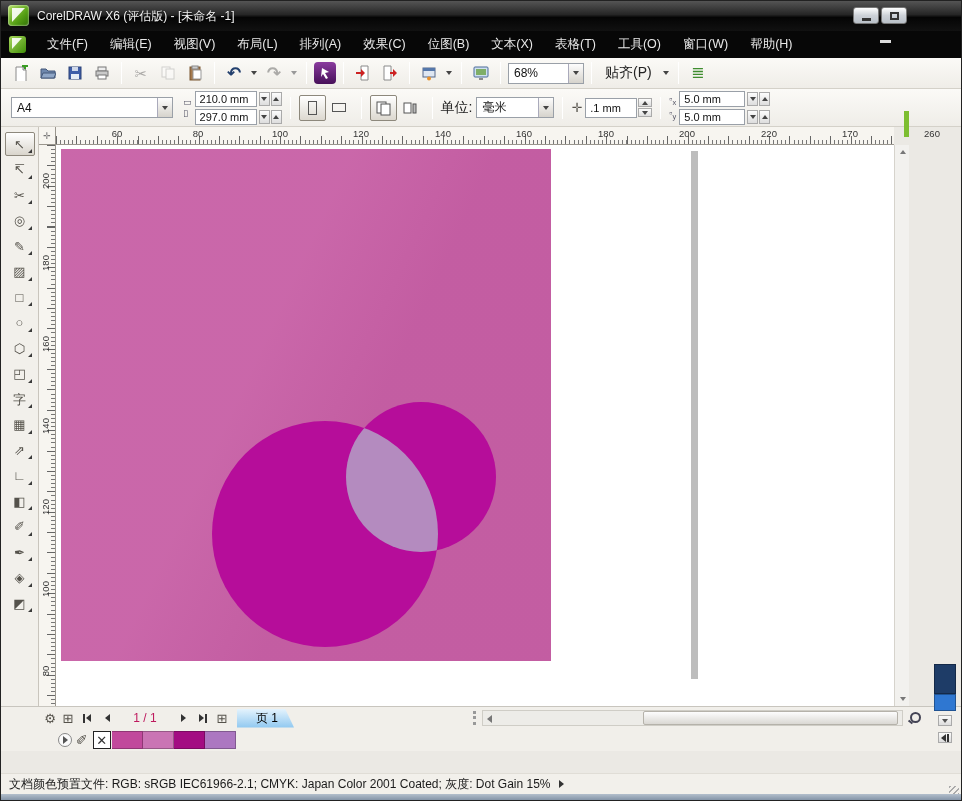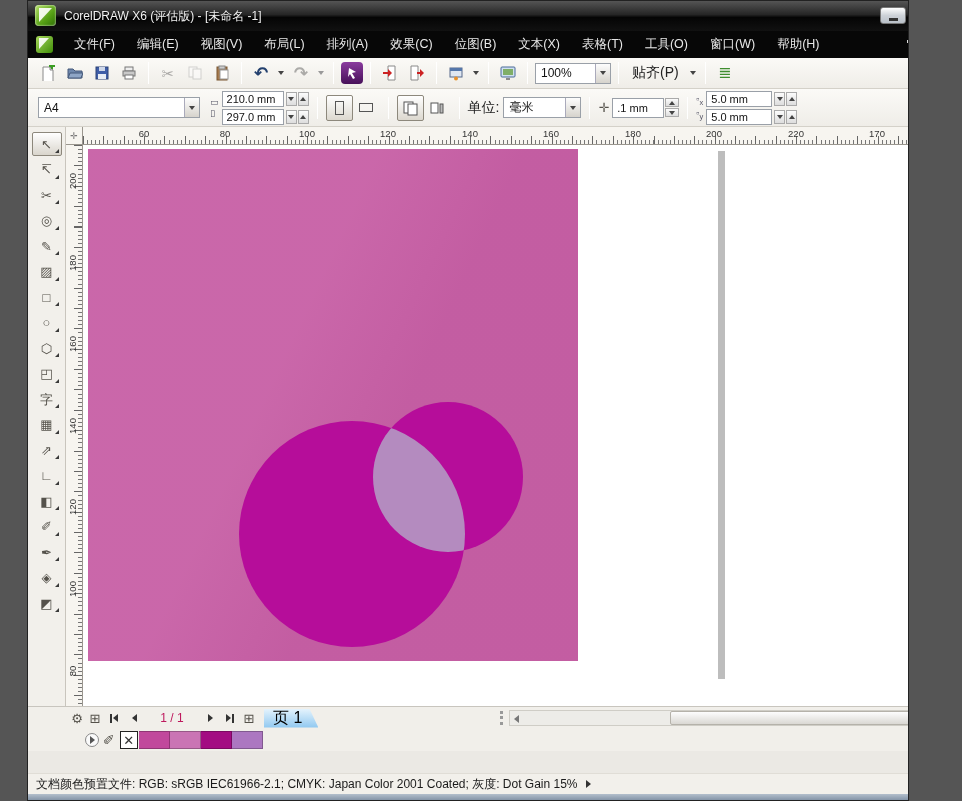--- a/index.html
+++ b/index.html
@@ -1,17 +1,17 @@
 <!DOCTYPE html>
 <html><head>
 <meta charset="utf-8">
 <style>
   html,body{margin:0;padding:0;background:#555;}
   *{box-sizing:border-box;font-family:"Liberation Sans","DejaVu Sans",sans-serif;}
-  #app{position:relative;width:882px;height:801px;background:#EBE9E4;overflow:hidden;border:1px solid #222;margin-left:27px;}
+  #app{position:relative;width:962px;height:801px;background:#EBE9E4;overflow:hidden;border:1px solid #222;}
   .abs{position:absolute;}
   
   #titlebar{left:0;top:0;width:962px;height:30px;background:linear-gradient(#555 0%,#262626 45%,#050505 55%,#111 100%);}
   .app-logo{left:7px;top:4px;width:21px;height:21px;border-radius:4px;background:linear-gradient(135deg,#b6e06a,#56a015 60%,#2f6e06);box-shadow:inset 0 0 2px #fff;}
   .app-logo::after{content:"";position:absolute;left:4px;top:3px;width:0;height:0;border-left:13px solid rgba(255,255,255,.9);border-bottom:14px solid transparent;}
   #titlebar .title{left:36px;top:7px;color:#f2f2f2;font-size:12px;text-shadow:0 1px 1px #000;}
   .winbtn{width:26px;height:17px;border:1px solid #777;border-radius:3px;background:linear-gradient(#fefefe,#cdd2d8 50%,#b9c0c8);display:flex;align-items:center;justify-content:center;}
   .winbtn .dash{width:9px;height:3px;background:#333;margin-top:7px;}
   .winbtn .box{width:9px;height:8px;border:2px solid #333;}
   
@@ -61,21 +61,21 @@
   
   #canvas{left:55px;top:144px;width:838px;height:561px;background:#fff;overflow:hidden;}
   #page-rect{position:absolute;left:5px;top:4px;width:490px;height:512px;background-image:linear-gradient(115deg,rgba(255,255,255,.05) 0 40%,rgba(0,0,0,.02) 60%);}
   #page-edge{position:absolute;left:635px;top:6px;width:7px;height:528px;}
   
   #vscroll{left:893px;top:144px;width:15px;height:561px;background:#F2F1EE;border-left:1px solid #D6D3CC;}
   .sbtn{position:absolute;left:0;width:15px;height:14px;display:flex;align-items:center;justify-content:center;}
   
   #navrow{left:0;top:705px;width:962px;height:23px;background:#F1EFEA;border-top:1px solid #C8C5BE;display:flex;align-items:center;}
   .navic{display:flex;align-items:center;justify-content:center;height:18px;}
-  #pagetab{height:19px;padding:0 16px 0 9px;margin-left:6px;background:linear-gradient(#E4F3FD,#90C8F0);clip-path:polygon(0 0,calc(100% - 9px) 0,100% 100%,0 100%);display:flex;align-items:center;font-size:16px;color:#000;}
+  #pagetab{height:19px;padding:0 16px 0 19px;margin-left:6px;background:linear-gradient(#E4F3FD,#90C8F0);clip-path:polygon(0 0,calc(100% - 9px) 0,100% 100%,0 100%);display:flex;align-items:center;font-size:12px;color:#000;}
   .splitdots{width:3px;height:14px;border-left:3px dotted #999;margin:0 6px;}
   #hscroll{position:relative;width:421px;height:16px;background:#EDECE8;border:1px solid #CFCDC6;}
   #hthumb{position:absolute;left:160px;top:0px;width:255px;height:14px;background:linear-gradient(#FDFDFD,#DAD8D3);border:1px solid #B5B2AA;border-radius:2px;}
   .mag{position:relative;width:16px;height:16px;margin-left:4px;}
   .mag::before{content:"";position:absolute;left:3px;top:2px;width:7px;height:7px;border:2px solid #445;border-radius:50%;}
   .mag::after{content:"";position:absolute;left:1px;top:11px;width:5px;height:2px;background:#445;transform:rotate(40deg);}
   #palrow{left:0;top:728px;width:962px;height:22px;background:#F1EFEA;display:flex;align-items:center;padding-left:57px;}
   .flyout{position:relative;width:14px;height:14px;border:1px solid #888;border-radius:50%;background:#fafafa;display:flex;align-items:center;justify-content:center;}
   .nocolor{width:18px;height:18px;background:#fff;border:1px solid #222;display:flex;align-items:center;justify-content:center;font-size:13px;color:#333;margin:0 1px;}
   .swatch{width:31px;height:18px;border:1px solid rgba(0,0,0,.25);border-left:none;}
@@ -242,21 +242,21 @@
     <div class="tsep"></div>
     <div class="tbtn">
       <svg class="ic" width="16" height="16">
           <rect x="1" y="2" width="14" height="10" rx="1" fill="#cfe0f0" stroke="#4a6a99"></rect>
           <rect x="3" y="4" width="10" height="6" fill="#7fae67"></rect>
           <rect x="6" y="13" width="4" height="2" fill="#8a8a8a"></rect>
         </svg>
     </div>
     <div class="tsep"></div>
     <div class="combo" style="width:76px;">
-      <span class="val">100%</span>
+      <span class="val">68%</span>
       <span class="cbtn">
           <span class="tri-d"></span>
         </span>
     </div>
     <div class="tsep"></div>
     <div style="display:flex;align-items:center;padding:3px 6px;">
       <span class="barlbl">贴齐(P)</span>
     </div>
     <div class="dd">
         <span class="tri-d"></span>

